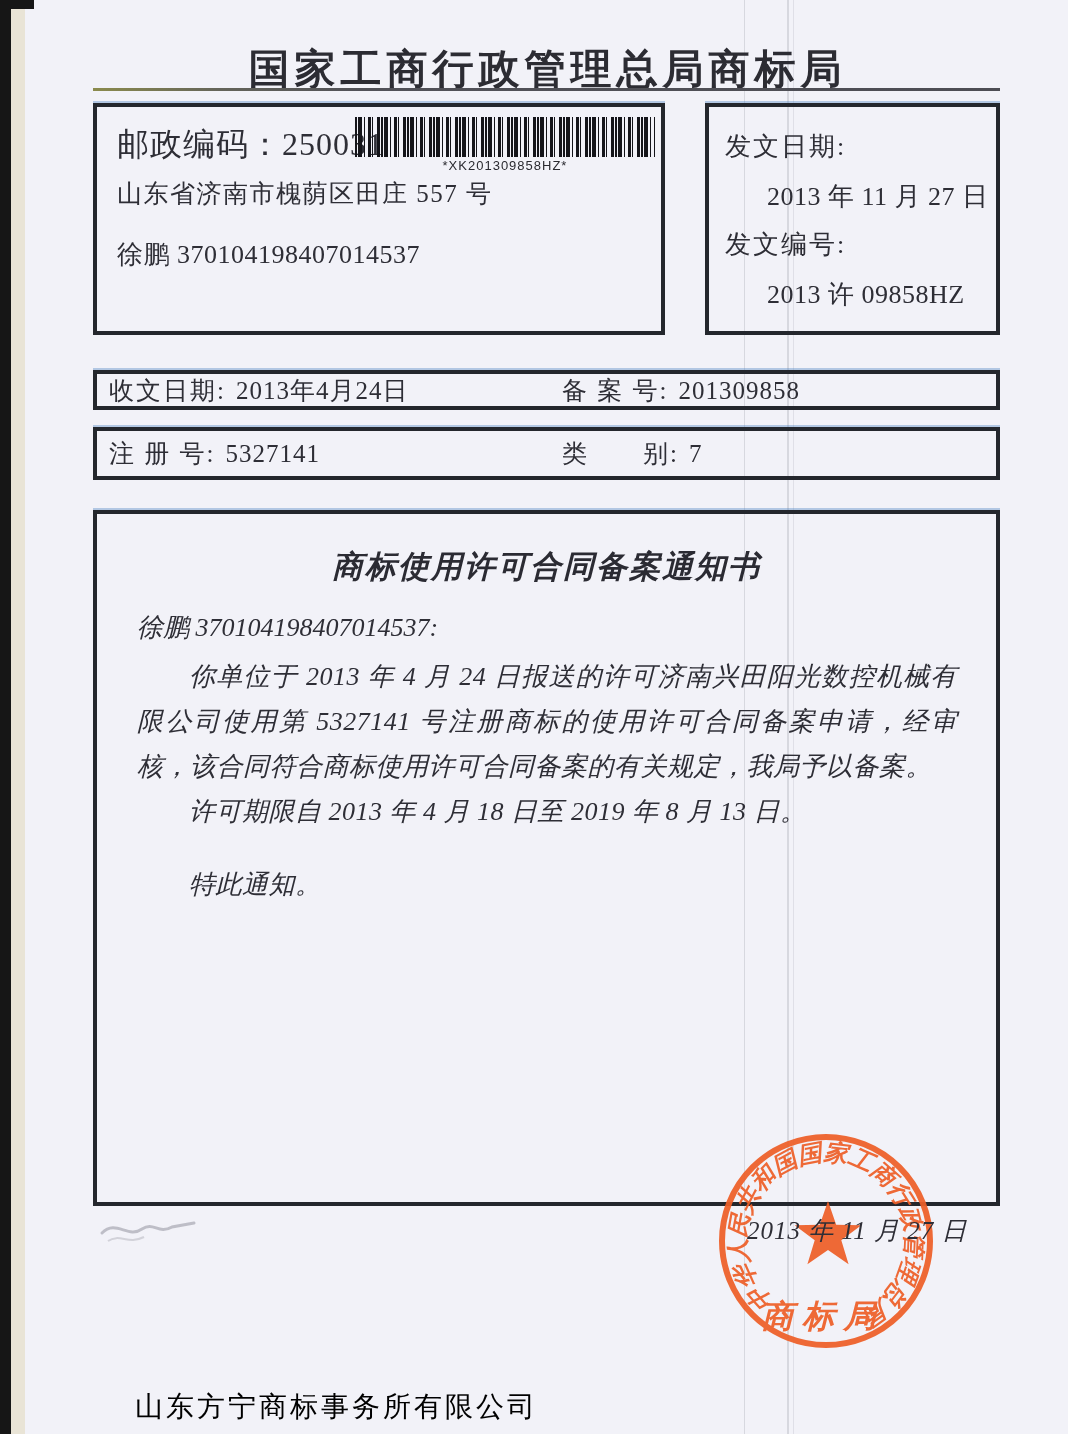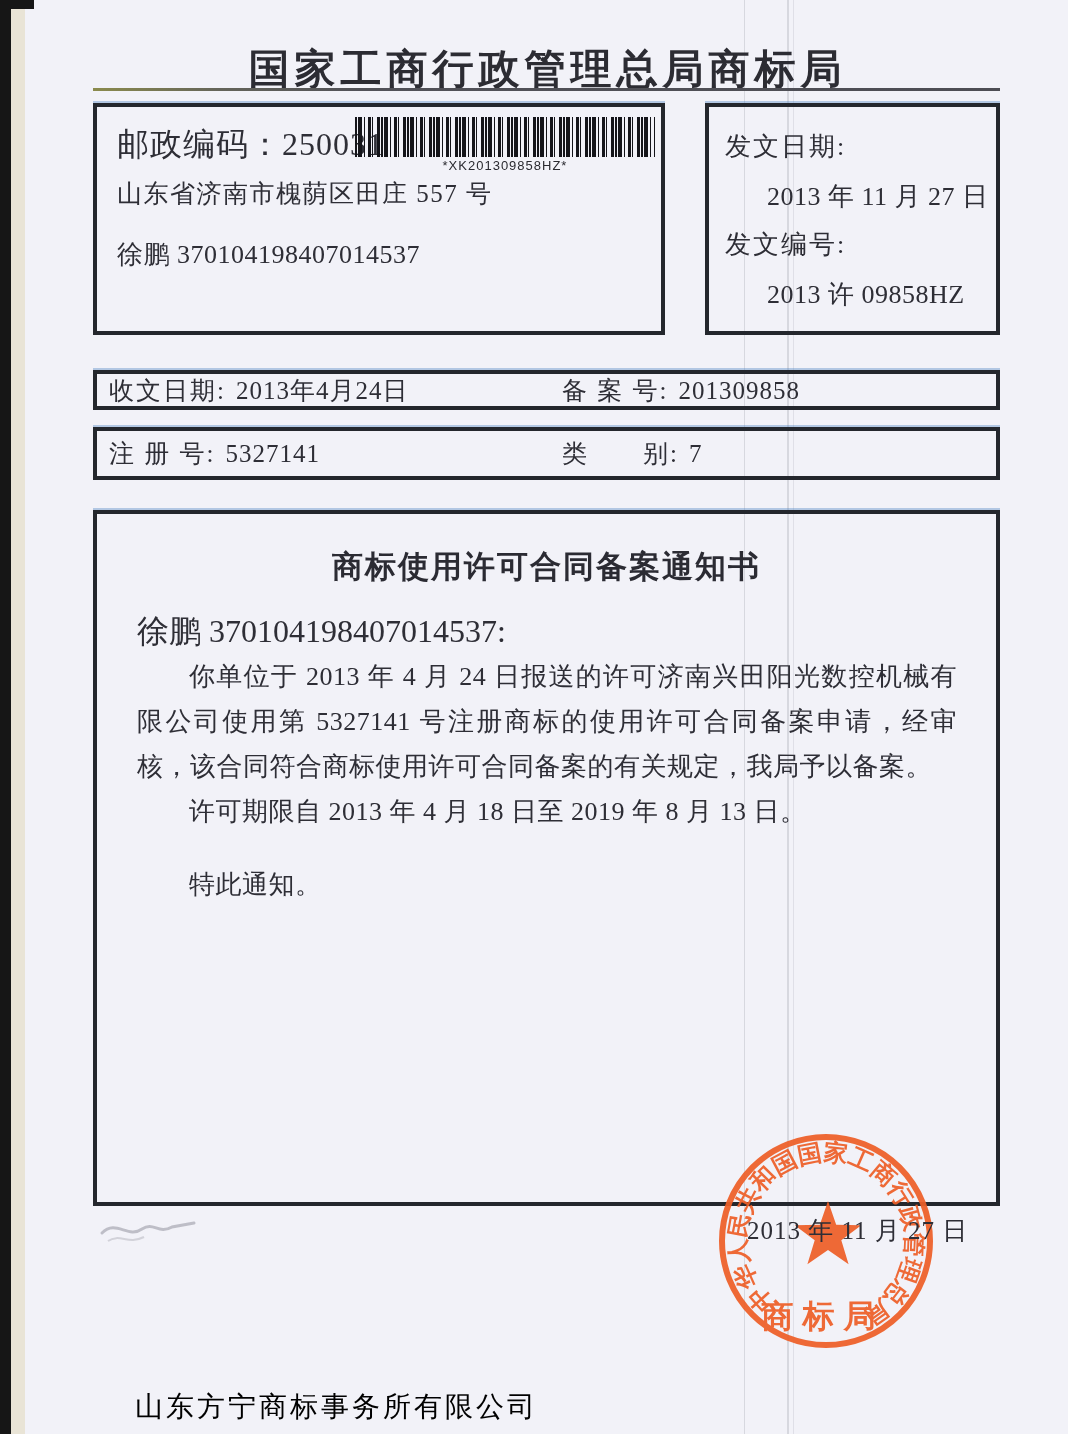--- a/index.html
+++ b/index.html
@@ -57,24 +57,24 @@
   .dispatch-box .val{position:absolute;left:58px;font-size:26px;letter-spacing:0.5px;white-space:nowrap;}
   .d1{top:22px;} .d2{top:72px;} .d3{top:120px;text-align:center;} .d4{top:170px;}
 
   .table-row{left:93px;top:370px;width:907px;height:40px;display:flex;align-items:center;font-size:25px;}
   .table-row.row2{top:427px;height:53px;}
   .table-row .cell1{margin-left:12px;white-space:nowrap;letter-spacing:1px;}
   .table-row .cell2{position:absolute;left:465px;white-space:nowrap;letter-spacing:1px;}
   .table-row .lab{letter-spacing:2px;}
   .table-row .v{margin-left:10px;}
 
-  .main-box{left:93px;top:510px;width:907px;height:696px;}
+  .main-box{left:93px;top:510px;width:907px;height:696px;font-style:italic;}
   .notice-title{position:absolute;left:0;top:32px;width:100%;text-align:center;
     font-size:31px;font-weight:700;letter-spacing:2px;margin:0;color:#2b2b33;}
-  .salutation{position:absolute;left:40px;top:96px;font-size:32px;}
+  .salutation{position:absolute;left:40px;top:96px;font-size:26px;}
   .body-flow{position:absolute;left:40px;top:140px;width:820px;font-size:26px;line-height:45px;
     text-align:justify;letter-spacing:0.5px;}
   .body-flow p{margin:0;text-indent:2em;}
   .body-flow p.closing{margin-top:28px;}
 
   .stamp{position:absolute;left:618px;top:616px;width:222px;height:222px;opacity:0.93;}
   .stamp-date{position:absolute;left:650px;top:700px;font-size:25px;letter-spacing:1px;
     color:#2e2e36;white-space:nowrap;z-index:3;}
 
   .footer-line{position:absolute;left:135px;top:1388px;font-size:28px;letter-spacing:3px;color:#000000;}

